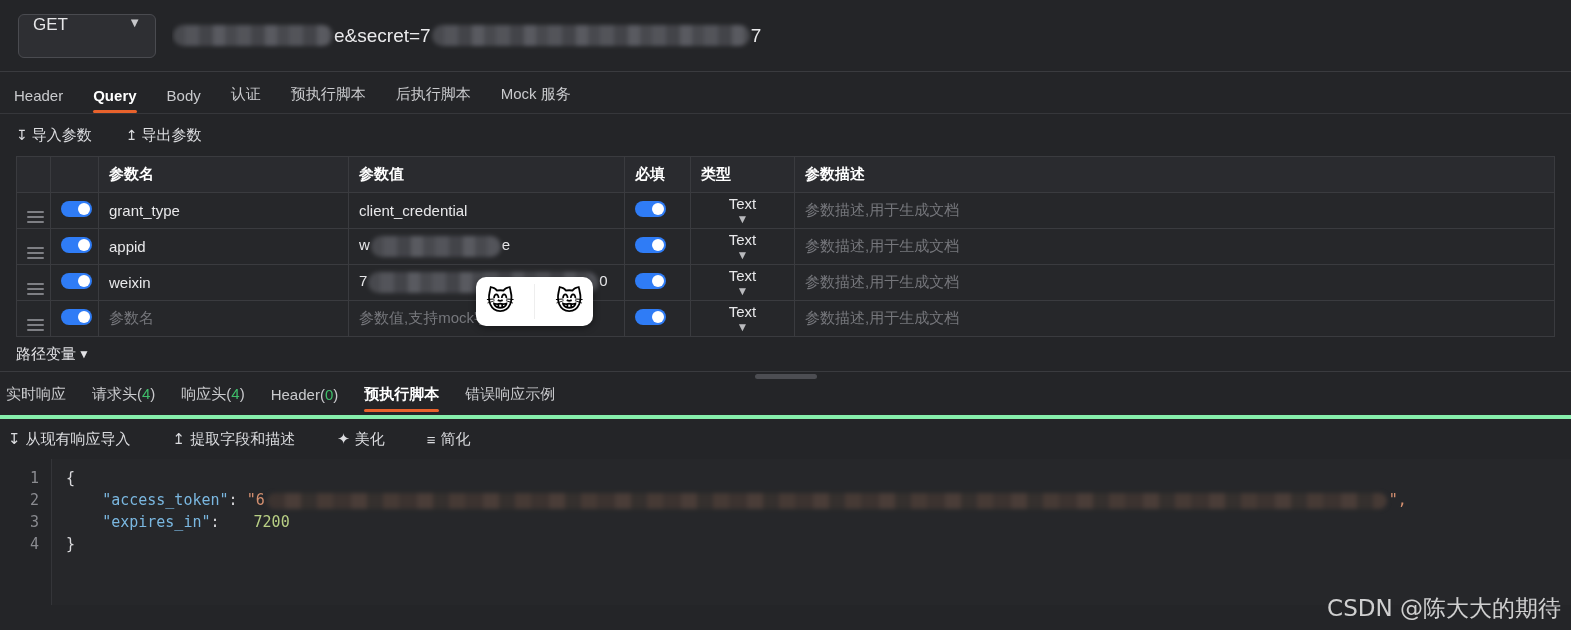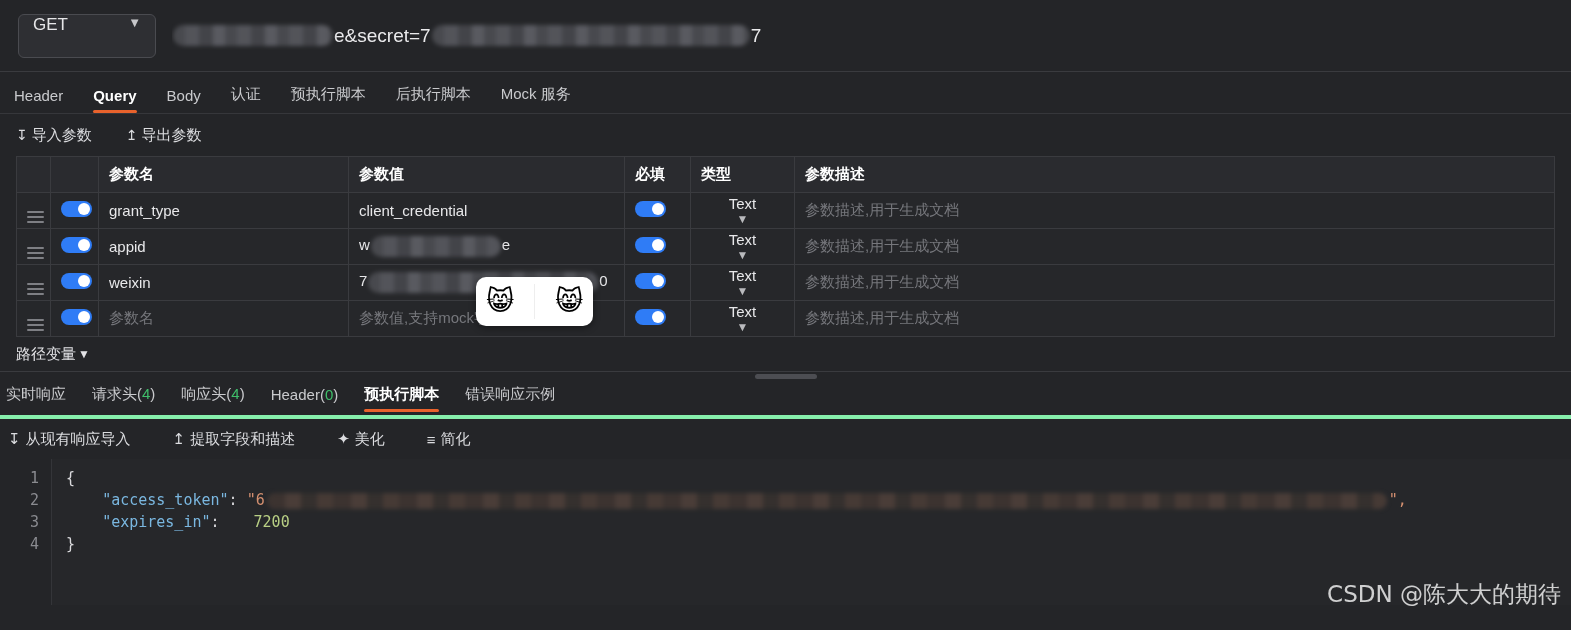--- a/index.html
+++ b/index.html
@@ -227,21 +227,21 @@
     background: #ffffff;
     border-radius: 10px;
     display: flex; align-items: center; justify-content: space-around;
     box-shadow: 0 2px 7px rgba(0,0,0,.4);
   }
   .sticker-panel .em { font-size: 27px; line-height: 1; }
   .sticker-panel .divider { width: 1px; height: 70%; background: #eeeeee; }
 
   
   .watermark {
-    position: absolute; right: 10px; bottom: 20px;
+    position: absolute; right: 10px; bottom: 6px;
     color: rgba(255,255,255,.78);
     font-size: 23px; z-index: 90;
     white-space: nowrap;
     font-family: "DejaVu Sans", sans-serif;
   }
 </style>
 </head>
 <body>
 
 <div class="urlbar-row">

